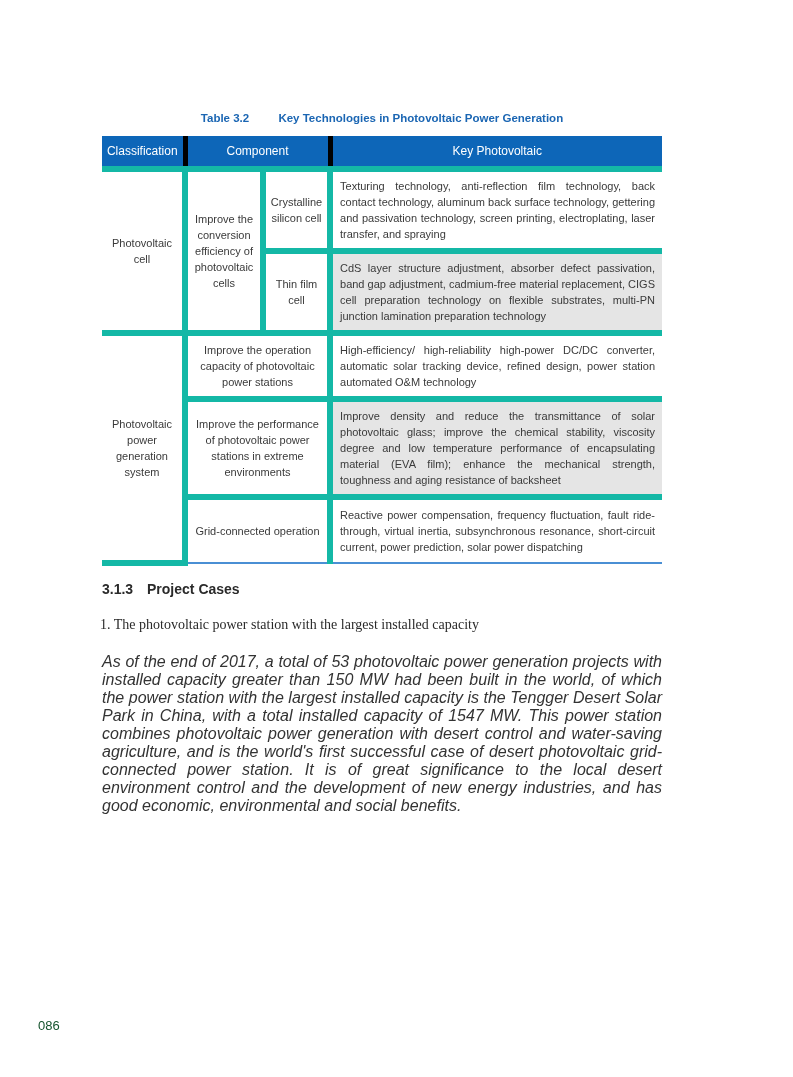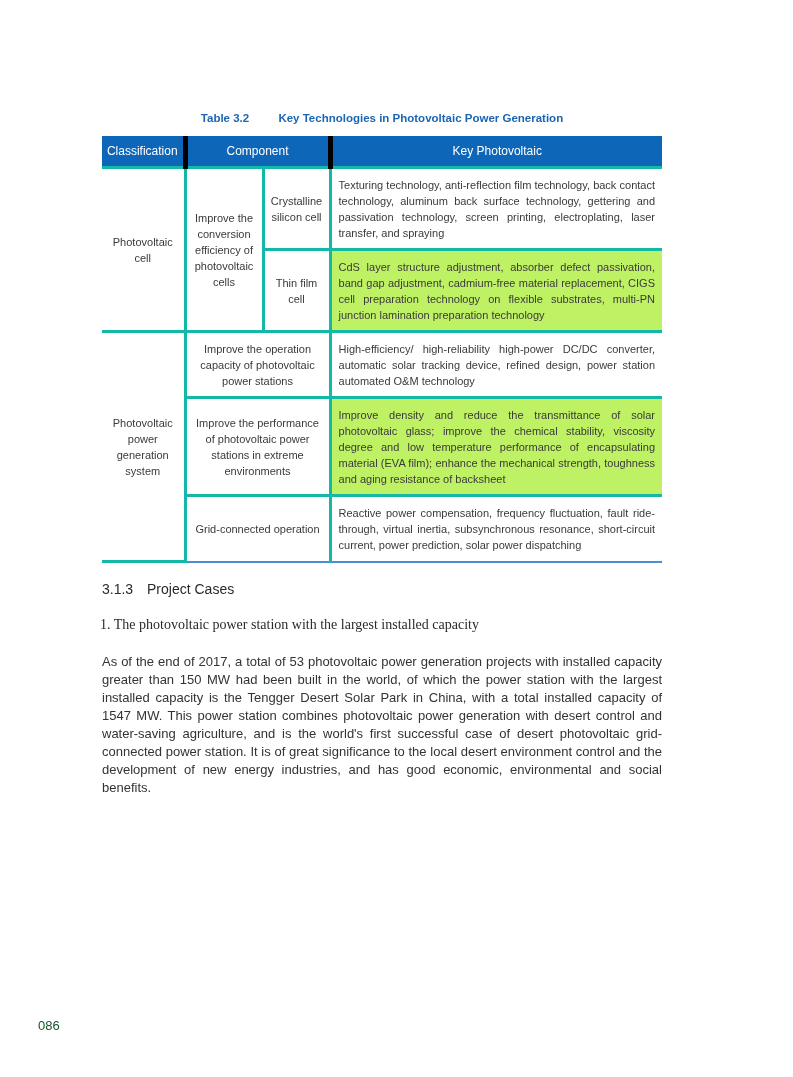--- a/index.html
+++ b/index.html
@@ -6,31 +6,31 @@
   body { width: 793px; height: 1077px; position: relative; overflow: hidden;
          font-family: "Liberation Sans", sans-serif; color: #333333; }
   .caption { position: absolute; left: 102px; width: 560px; top: 112px; text-align: center;
              color: #1b66b3; font-weight: bold; font-size: 11.5px; }
   .caption .num { margin-right: 26px; text-align: right; }
   table.kt { position: absolute; left: 102px; top: 136px; width: 560px; border-collapse: collapse;
              font-size: 11px; line-height: 16px; color: #3a3a3a; table-layout: fixed; }
   table.kt th { background: #0d66b8; color: #ffffff; font-weight: normal; font-size: 12px;
                 height: 30px; padding: 0; text-align: center; border-right: 5px solid #000000; }
   table.kt th:last-child { border-right: none; }
-  table.kt td { border: 3px solid #14b8a6; padding: 0 6px; vertical-align: middle; text-align: center; }
+  table.kt td { border: 6px solid #14b8a6; padding: 0 6px; vertical-align: middle; text-align: center; }
   table.kt tr td:first-child { border-left: none; }
   table.kt tr td:last-child { border-right: none; }
   table.kt td.tech { text-align: justify; text-align-last: left; padding: 0 7px; }
-  table.kt td.shade { background: #bef264; }
+  table.kt td.shade { background: #e5e5e5; }
   table.kt tbody tr.grp-end td { border-bottom: 2px solid #4a8fd4; }
-  .h3 { position: absolute; left: 102px; top: 581px; font-size: 14px; font-weight: normal; color: #2a2a2a; }
+  .h3 { position: absolute; left: 102px; top: 581px; font-size: 14px; font-weight: bold; color: #2a2a2a; }
   .h3 .num { margin-right: 10px; }
   .h4 { position: absolute; left: 100px; top: 617px; font-size: 14px; color: #2a2a2a; font-family: Liberation Serif, serif; }
-  .para { position: absolute; left: 102px; top: 653px; width: 560px; font-size: 13px; line-height: 18px;
-          color: #333333; text-align: justify; margin: 0; }
+  .para { position: absolute; left: 102px; top: 653px; width: 560px; font-size: 16px; line-height: 18px;
+          color: #333333; text-align: justify; margin: 0; font-style: italic; }
   .pagenum { position: absolute; left: 38px; top: 1018px; font-size: 13px; color: #14532d; text-align: center; }
 </style>
 </head>
 <body>
 
 <div class="caption">
   <span class="num">Table 3.2</span>
   <span>Key Technologies in Photovoltaic Power Generation</span>
 </div>
 

